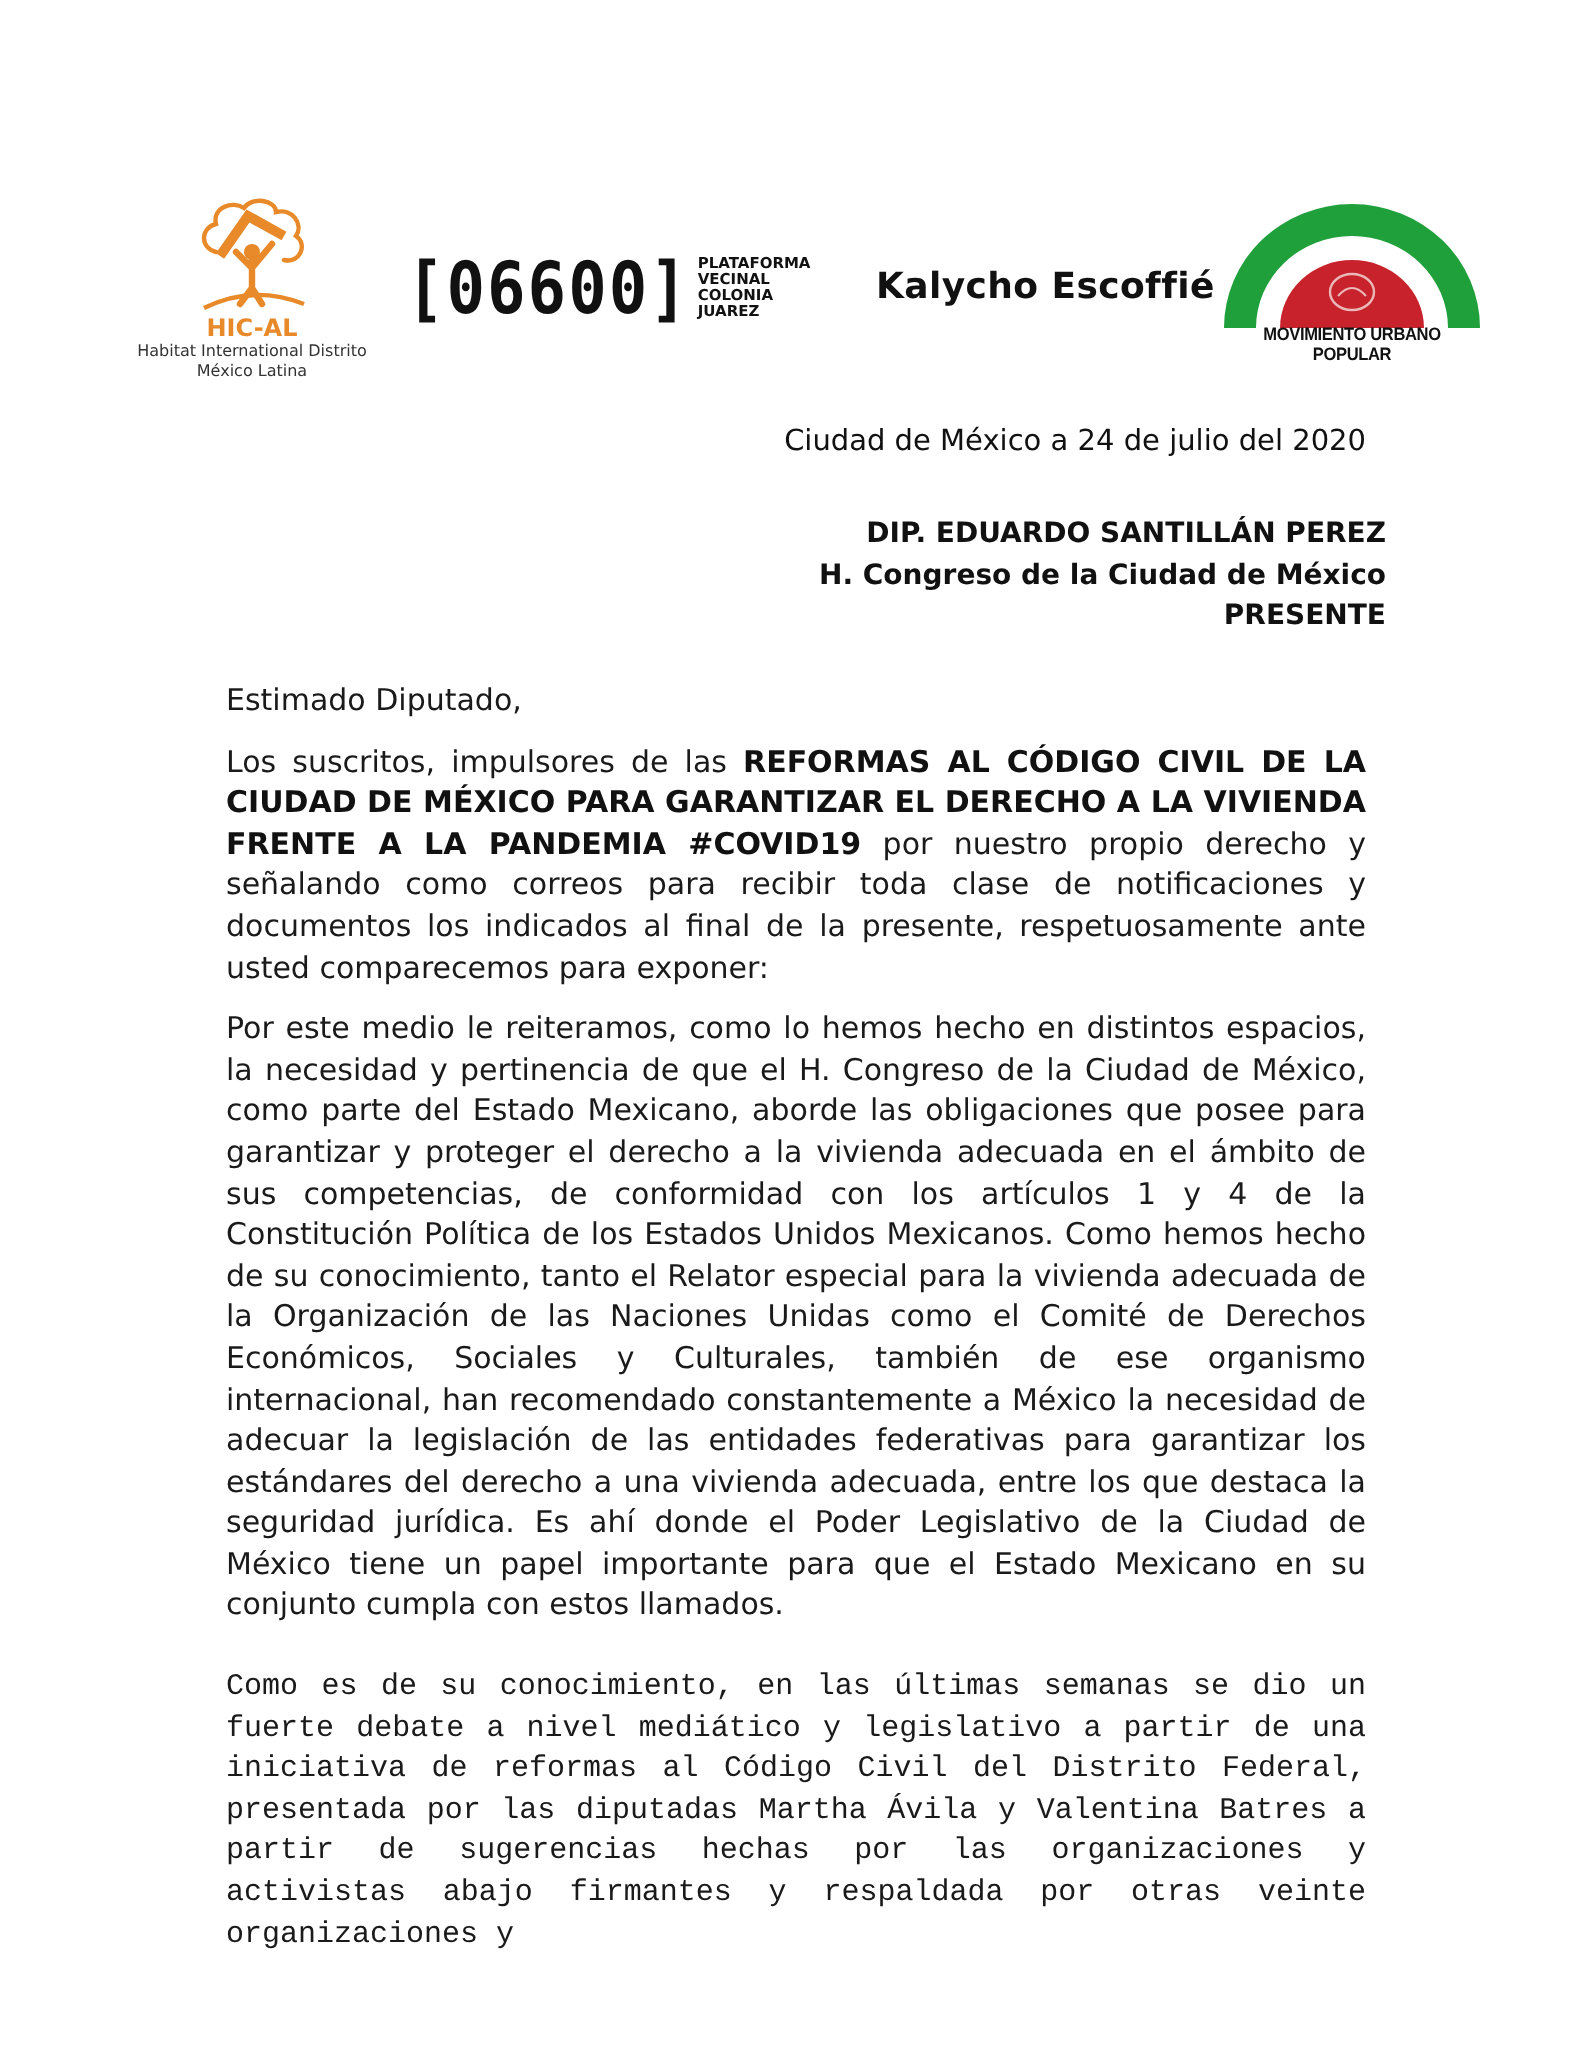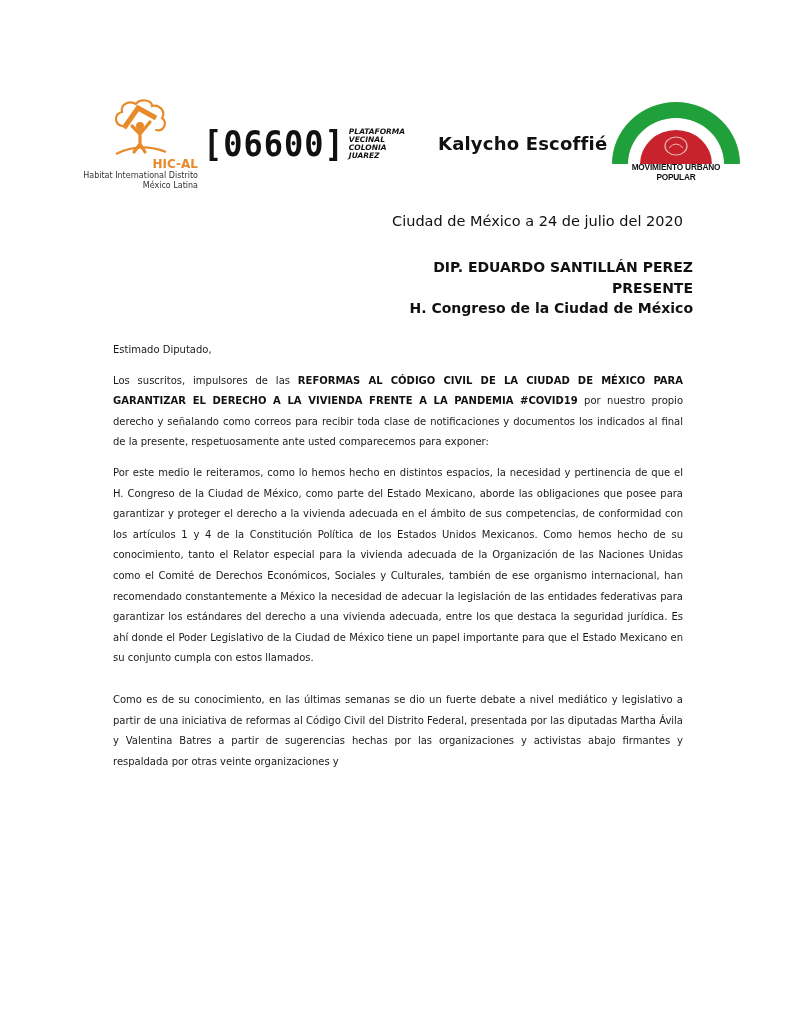--- a/index.html
+++ b/index.html
@@ -2,46 +2,46 @@
 <html><head>
 <meta charset="utf-8">
 <style>
   html, body { margin: 0; padding: 0; background: #ffffff; }
   body { width: 791px; height: 1024px; position: relative; overflow: hidden;
          font-family: "DejaVu Sans", sans-serif; color: #1a1a1a; }
 
   .header { position: absolute; left: 0; top: 0; width: 791px; height: 200px; }
 
   
-  .hical { position: absolute; left: 82px; top: 96px; width: 116px; height: 100px; text-align: right; }
+  .hical { position: absolute; left: 68px; top: 96px; width: 116px; height: 100px; text-align: center; }
   .hical svg { display: block; margin: 0 auto; }
   .hical-name { font-family: "DejaVu Sans", sans-serif; font-weight: bold; color: #e8892a; font-size: 12px; line-height: 13px; margin-top: 0px; }
   .hical-sub { font-family: "DejaVu Sans", sans-serif; color: #333; font-size: 8px; line-height: 10px; }
 
   
   .plat { position: absolute; left: 203px; top: 124px; height: 40px; display: flex; align-items: center; }
   .plat-num { font-family: "DejaVu Sans Mono", monospace; font-weight: bold; font-size: 32px; letter-spacing: 1px; color: #111; transform: scaleY(1.12); }
-  .plat-lines { margin-left: 4px; display: flex; flex-direction: column; font-family: "DejaVu Sans", sans-serif; font-weight: bold; font-size: 7.5px; line-height: 8px; color: #111; font-style: italic; }
+  .plat-lines { margin-left: 4px; display: flex; flex-direction: column; font-family: "DejaVu Sans", sans-serif; font-weight: bold; font-size: 7.5px; line-height: 8px; color: #111; }
 
   
   .kalycho { position: absolute; left: 438px; top: 133px; font-family: "DejaVu Sans", sans-serif; font-size: 18px; font-weight: bold; color: #111; letter-spacing: 0.2px; }
 
   
   .mup { position: absolute; left: 606px; top: 96px; width: 140px; height: 82px; }
   .mup-label { position: absolute; left: 2px; top: 66px; width: 136px; text-align: center; font-family: "Liberation Sans", sans-serif; font-weight: bold; font-size: 9px; color: #111; letter-spacing: -0.2px; transform: scaleX(0.92); }
 
   .date { position: absolute; right: 108px; top: 213px; font-family: "DejaVu Sans", sans-serif; font-weight: normal; font-size: 14.5px; color: #111; }
 
   .addressee { position: absolute; left: 113px; top: 257px; width: 580px; font-family: "DejaVu Sans", sans-serif; font-weight: bold; font-size: 14px; line-height: 20.5px; color: #111; }
   .addressee div { white-space: nowrap; text-align: right; }
 
-  .body { position: absolute; left: 113px; top: 340px; width: 570px; font-family: "DejaVu Sans", sans-serif; font-size: 10px; line-height: 20.6px; color: #1a1a1a; }
+  .body { position: absolute; left: 113px; top: 340px; width: 570px; font-family: "DejaVu Sans", sans-serif; font-size: 15px; line-height: 20.6px; color: #1a1a1a; }
   .body p { margin: 0 0 10px 0; text-align: justify; text-align-last: auto; }
   .body .greet { margin-bottom: 10px; }
-  .body p.p3 { margin-top: 21px; }
+  .body p.p3 { margin-top: 21px; font-family: Liberation Mono, monospace; }
   .bold { font-weight: bold; color: #111; }
 </style>
 </head>
 <body>
 
 <div class="header">
 
   <div class="hical">
     <svg width="64" height="62" viewBox="0 0 64 62">
       <path d="M14 30 C6 28 6 18 14 16 C12 8 22 4 28 8 C32 2 44 4 44 10 C52 8 58 16 54 22 C60 26 56 36 48 34" fill="none" stroke="#e8892a" stroke-width="2.2" stroke-linecap="round"></path>
@@ -75,22 +75,22 @@
       <path d="M63 52 Q70 44 77 52" fill="none" stroke="#e9b9b9" stroke-width="1"></path>
     </svg>
     <div class="mup-label">MOVIMIENTO URBANO POPULAR</div>
   </div>
 </div>
 
 <div class="date">Ciudad de México a 24 de julio del 2020</div>
 
 <div class="addressee">
   <div>DIP. EDUARDO SANTILLÁN PEREZ</div>
+  <div>H. Congreso de la Ciudad de México</div>
   <div>PRESENTE</div>
-  <div>H. Congreso de la Ciudad de México</div>
 </div>
 
 <div class="body">
   <p class="greet">Estimado Diputado,</p>
   <p><span>Los suscritos, impulsores de las </span><span class="bold">REFORMAS AL CÓDIGO CIVIL DE LA CIUDAD DE MÉXICO PARA GARANTIZAR EL DERECHO A LA VIVIENDA FRENTE A LA PANDEMIA #COVID19</span><span> por nuestro propio derecho y señalando como correos para recibir toda clase de notificaciones y documentos los indicados al final de la presente, respetuosamente ante usted comparecemos para exponer:</span></p>
   <p>Por este medio le reiteramos, como lo hemos hecho en distintos espacios, la necesidad y pertinencia de que el H. Congreso de la Ciudad de México, como parte del Estado Mexicano, aborde las obligaciones que posee para garantizar y proteger el derecho a la vivienda adecuada en el ámbito de sus competencias, de conformidad con los artículos 1 y 4 de la Constitución Política de los Estados Unidos Mexicanos. Como hemos hecho de su conocimiento, tanto el Relator especial para la vivienda adecuada de la Organización de las Naciones Unidas como el Comité de Derechos Económicos, Sociales y Culturales, también de ese organismo internacional, han recomendado constantemente a México la necesidad de adecuar la legislación de las entidades federativas para garantizar los estándares del derecho a una vivienda adecuada, entre los que destaca la seguridad jurídica. Es ahí donde el Poder Legislativo de la Ciudad de México tiene un papel importante para que el Estado Mexicano en su conjunto cumpla con estos llamados.</p>
   <p class="p3">Como es de su conocimiento, en las últimas semanas se dio un fuerte debate a nivel mediático y legislativo a partir de una iniciativa de reformas al Código Civil del Distrito Federal, presentada por las diputadas Martha Ávila y Valentina Batres a partir de sugerencias hechas por las organizaciones y activistas abajo firmantes y respaldada por otras veinte organizaciones y</p>
 </div>
 
 </body></html>

